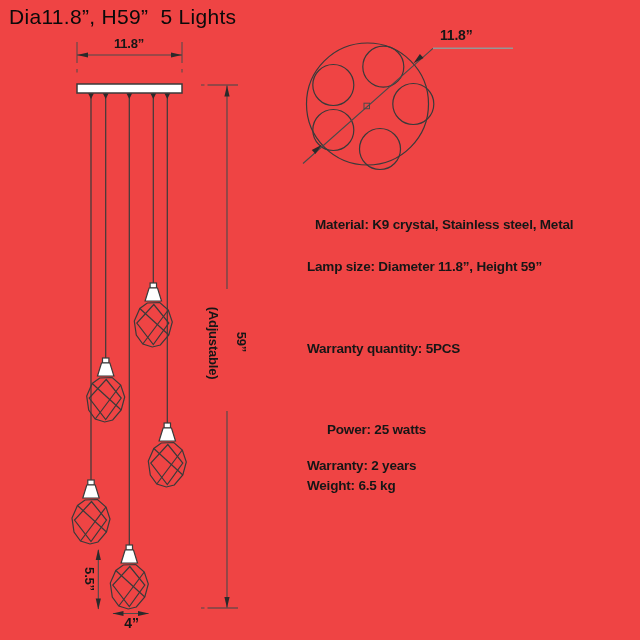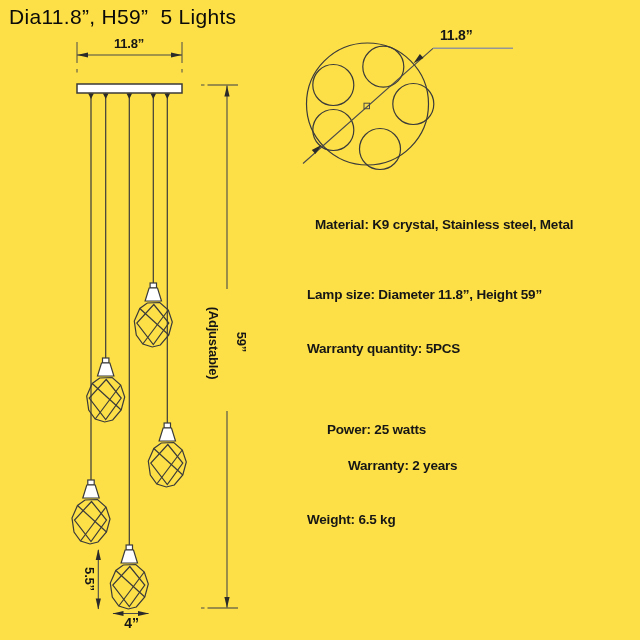--- a/index.html
+++ b/index.html
@@ -1,17 +1,17 @@
 <!DOCTYPE html>
 <html><head>
 <meta charset="utf-8">
 <style>
   html,body{margin:0;padding:0;background:#ffffff;}
   #stage{
-    position:relative;width:640px;height:640px;background:#fde047;overflow:hidden;
+    position:relative;width:640px;height:640px;background:#ef4444;overflow:hidden;
     font-family:"Liberation Sans","DejaVu Sans",sans-serif;color:#111;
   }
   .abs{position:absolute;white-space:pre;}
   .title{
     left:9px;top:5px;font-size:21px;font-weight:400;letter-spacing:.3px;color:#0a0a0a;
   }
   .dimlabel{font-size:13px;font-weight:700;color:#161616;letter-spacing:-.2px;}
   .cx{transform:translateX(-50%);}
   .rot{transform:translate(-50%,-50%) rotate(90deg);transform-origin:center;}
   .spec{
@@ -126,18 +126,18 @@
 
   <div class="abs dimlabel rot" style="left:212.5px;top:342.5px;">(Adjustable)</div>
 
   <div class="abs dimlabel rot" style="left:88.5px;top:578.5px;">5.5”</div>
 
   <div class="abs dimlabel cx" style="left:131.5px;top:614.5px;font-size:14px;">4”</div>
 
   <div class="abs dimlabel" style="left:440px;top:27px;font-size:14px;">11.8”</div>
 
   <div class="abs spec" style="top:217px;padding-left:8px;">Material: K9 crystal, Stainless steel, Metal</div>
-  <div class="abs spec" style="top:259px;margin-top:28px;">Lamp size: Diameter 11.8”, Height 59”</div>
+  <div class="abs spec" style="top:259px;">Lamp size: Diameter 11.8”, Height 59”</div>
   <div class="abs spec" style="top:341px;">Warranty quantity: 5PCS</div>
   <div class="abs spec" style="top:422px;padding-left:20px;">Power: 25 watts</div>
-  <div class="abs spec" style="top:458px;margin-left:41px;">Warranty: 2 years</div>
-  <div class="abs spec" style="top:512px;">Weight: 6.5 kg</div>
+  <div class="abs spec" style="top:458px;">Warranty: 2 years</div>
+  <div class="abs spec" style="top:478px;">Weight: 6.5 kg</div>
 </div>
 
 </body></html>

